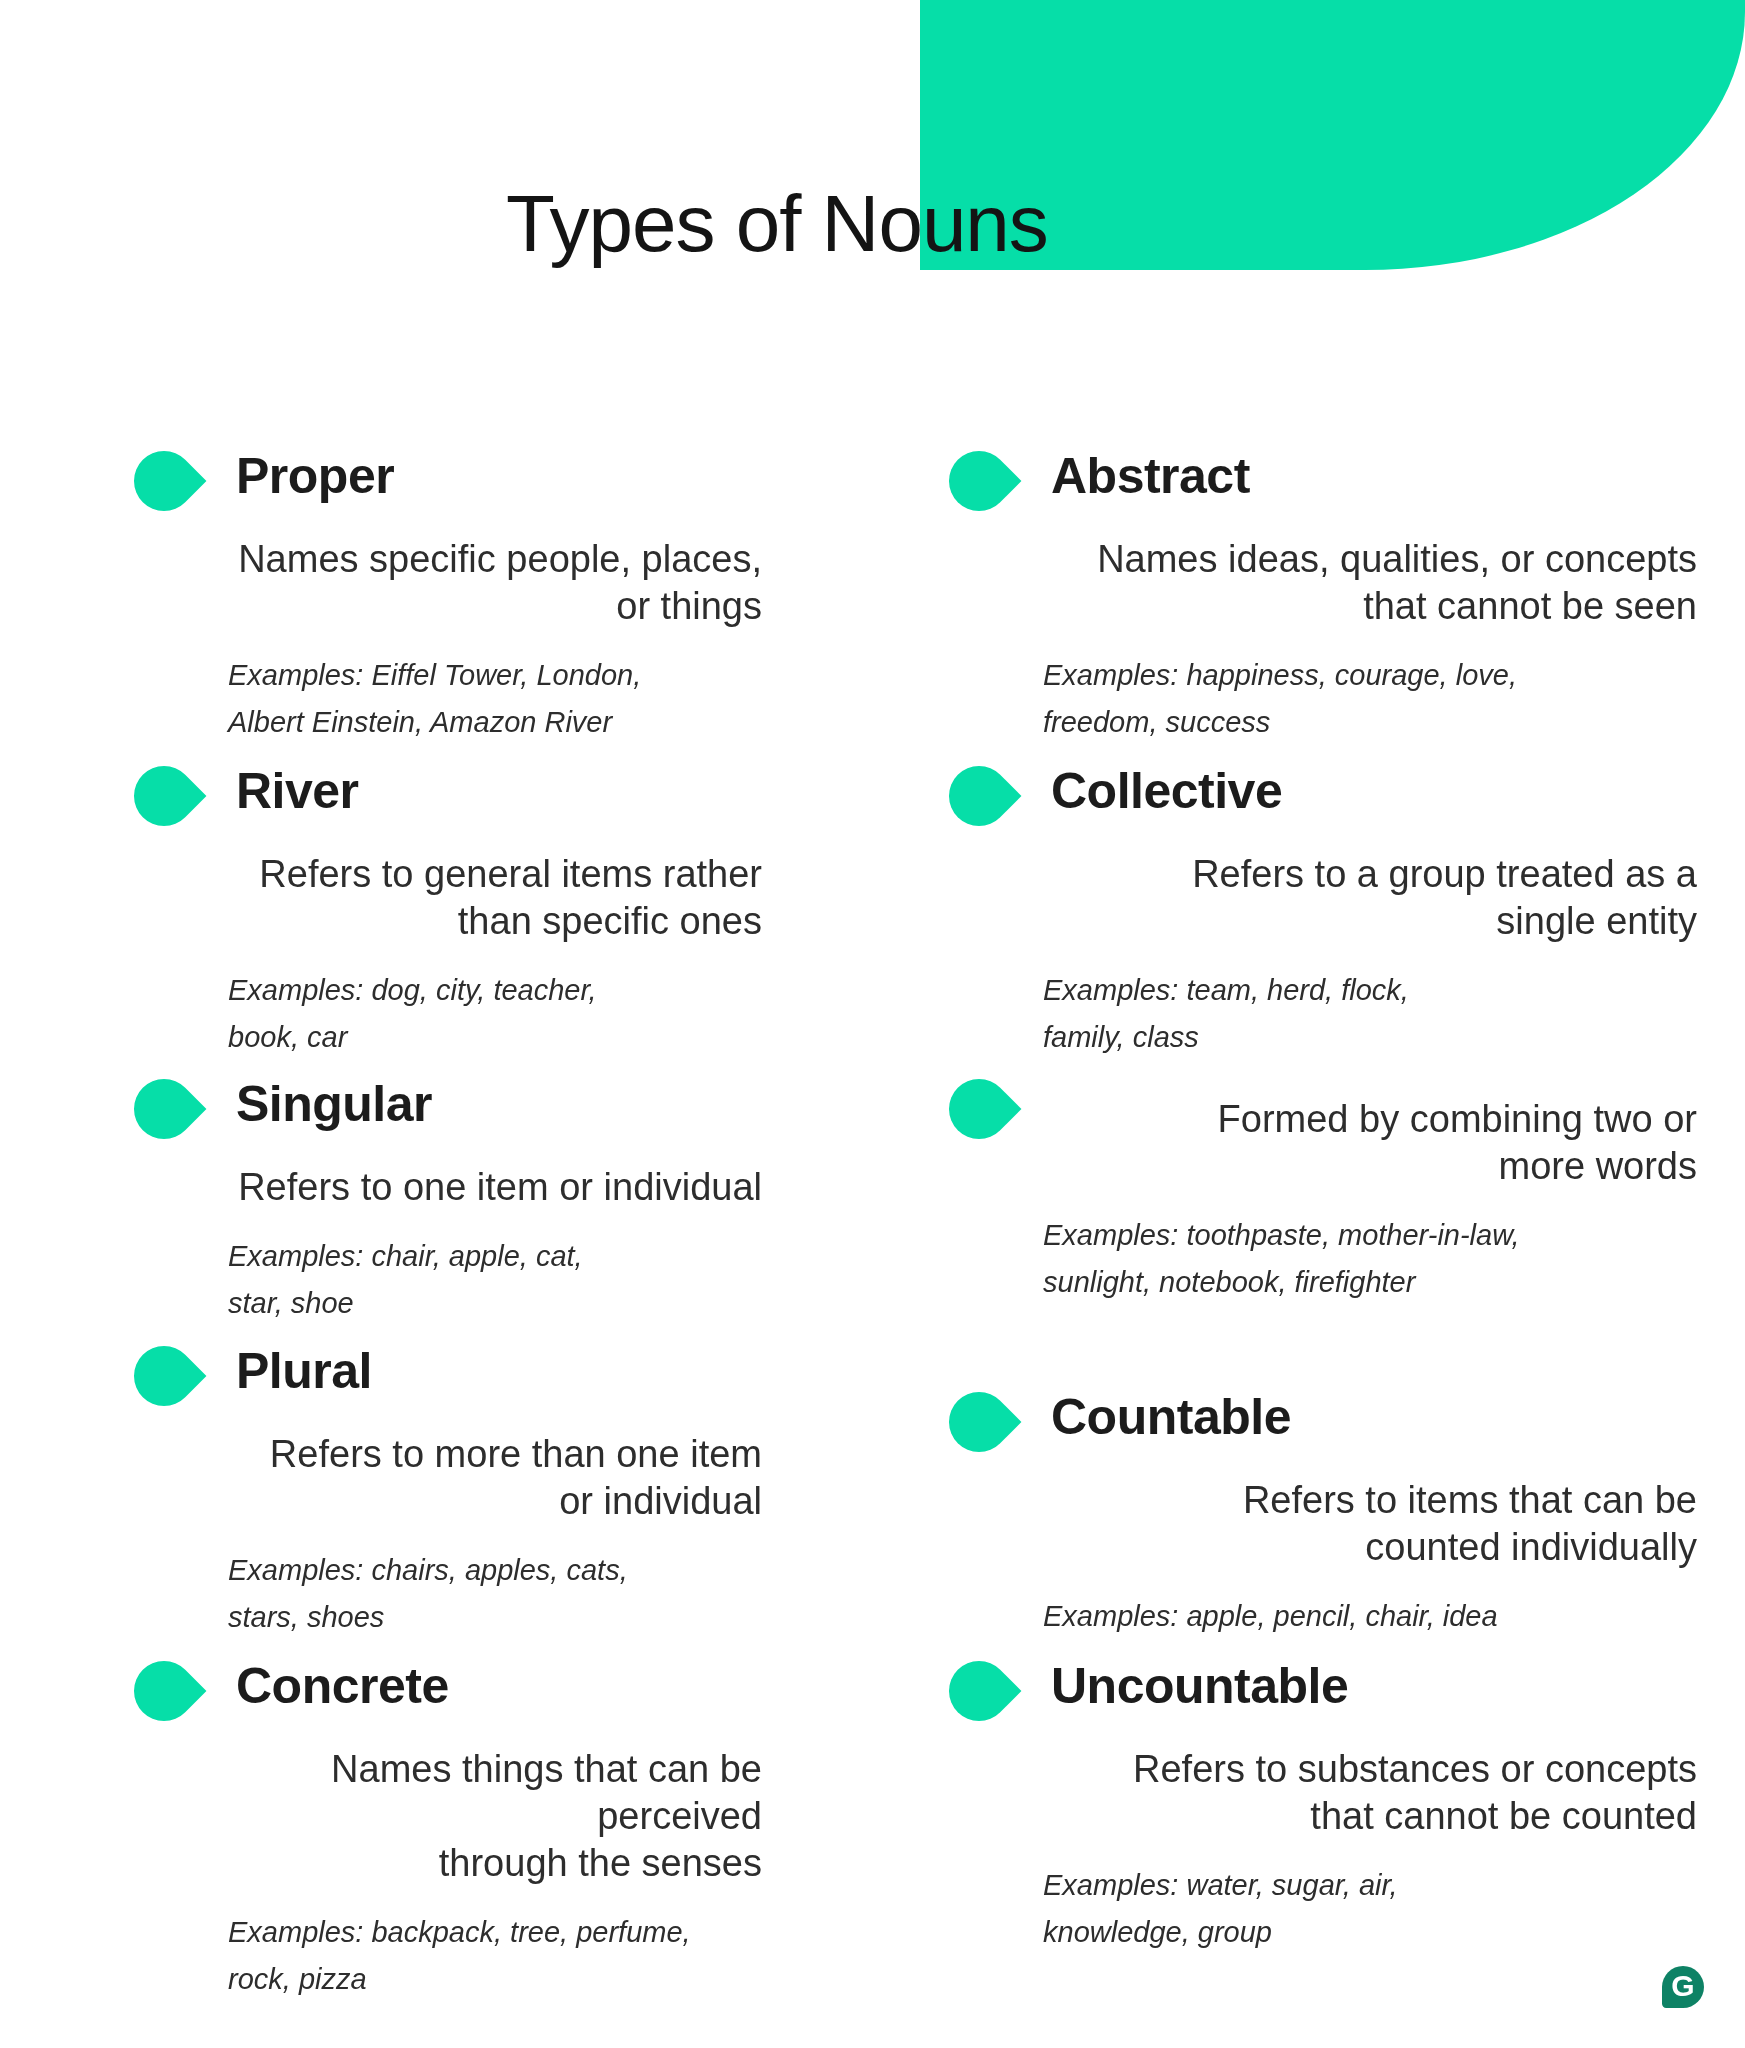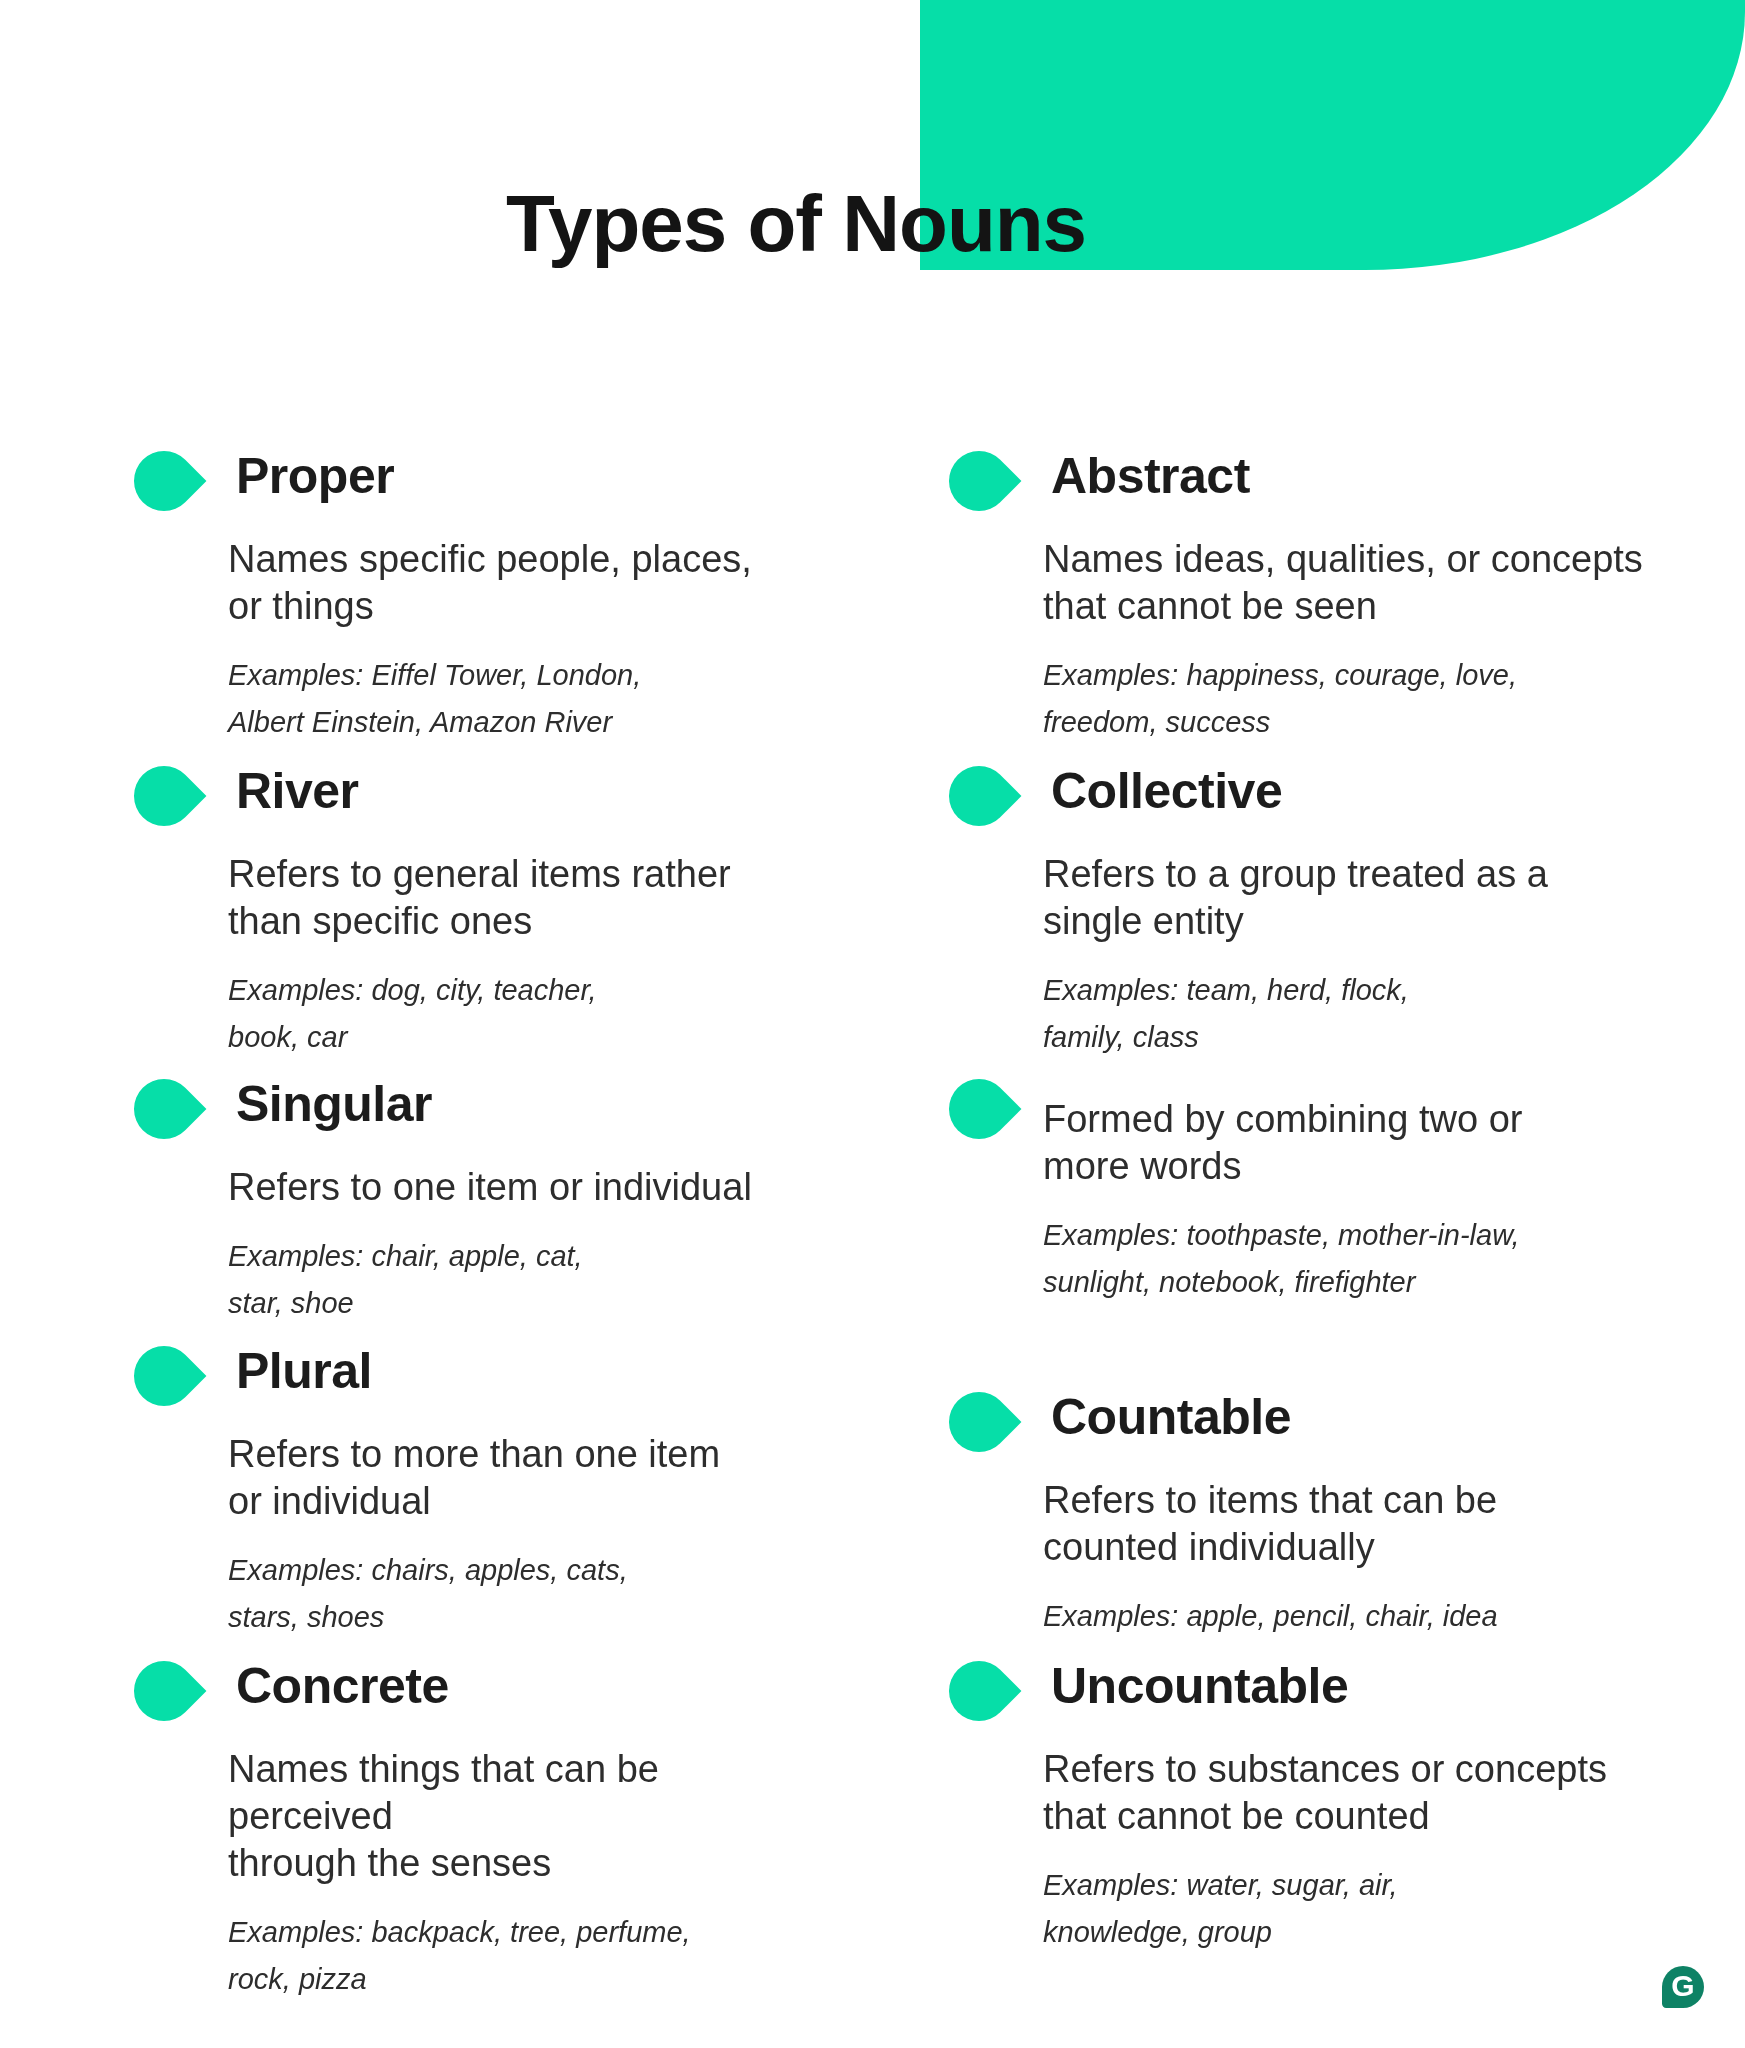--- a/index.html
+++ b/index.html
@@ -18,21 +18,21 @@
     width:825px; height:270px;
     background:#06DEA8;
     border-radius:0 0 380px 0 / 0 0 258px 0;
     z-index:1;
   }
   
   .page-title {
     position:absolute;
     left:506px; top:184px;
     font-size:80px; line-height:1;
-    font-weight:700;
+    font-weight:400;
     letter-spacing:-1px;
     color:#141414;
     white-space:pre;
     z-index:2;
   }
   
   .col { position:absolute; top:438px; z-index:2; }
   .col-left  { left:122px; width:640px; }
   .col-right { left:937px; width:760px; }
   .section { position:absolute; left:0; width:100%; }
@@ -49,20 +49,21 @@
     font-size:50px; line-height:60px;
     font-weight:700;
     letter-spacing:-0.5px;
     color:#1c1c1c;
   }
   .sec-desc {
     margin:30px 0 0 0;
     font-size:38px; line-height:47px;
     color:#2d2d2d;
     white-space:pre-line;
+    text-align:right;
   }
   .sec-examples {
     margin:22px 0 0 0;
     font-size:29px; line-height:47px;
     font-style:italic;
     color:#2d2d2d;
     white-space:pre-line;
   }
   
   .brand-logo {

